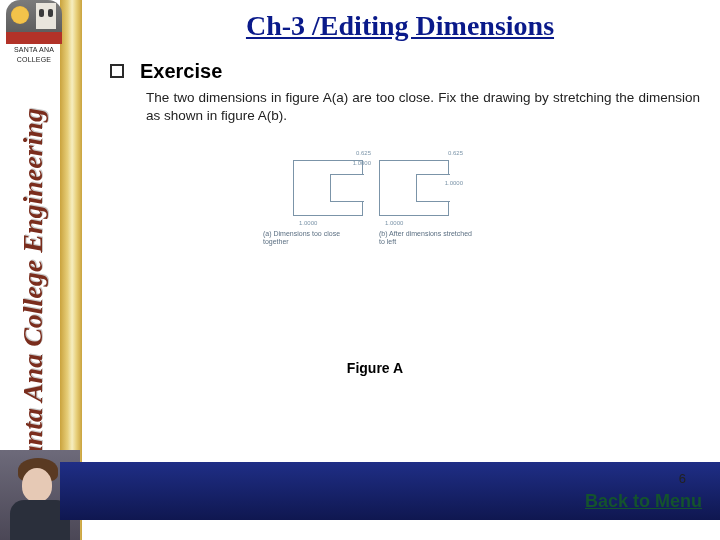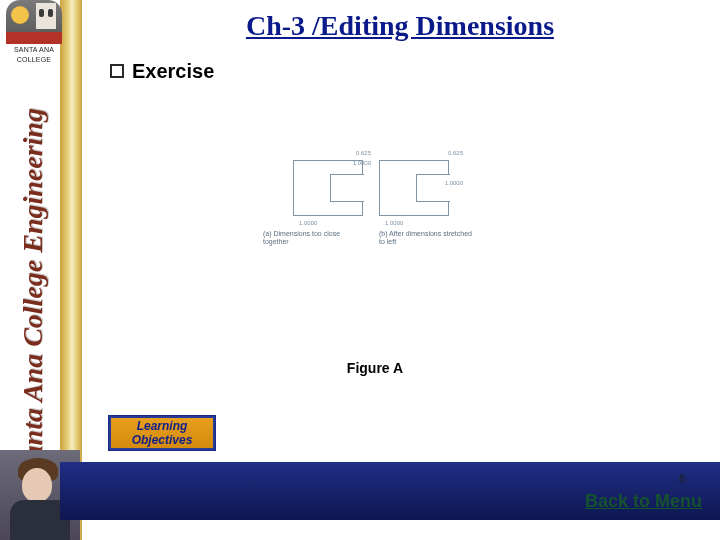--- a/index.html
+++ b/index.html
@@ -27,21 +27,21 @@
   .photo .head { position:absolute; left:22px; top:18px; width:30px; height:34px; border-radius:50% 50% 45% 45%; background:#e6c9b5; }
   .photo .hair { position:absolute; left:18px; top:8px; width:40px; height:24px; border-radius:50% 50% 30% 30%; background:#5a3a22; }
   .photo .body { position:absolute; left:10px; top:50px; width:60px; height:50px; background:#2a2f3b; border-radius:14px 14px 0 0; }
 
   
   .title { position: absolute; left: 150px; top: 10px; width: 500px; text-align: center; }
   .title-text { font-family: "Times New Roman", Times, serif; font-size: 28px; font-weight: bold; color: #0a1a8a; text-decoration: underline; }
 
   
   .content { position: absolute; left: 110px; top: 60px; width: 590px; }
-  .bullet-row { display: flex; align-items: flex-start; gap: 8px; }
+  .bullet-row { display: flex; align-items: flex-start; gap: 16px; }
   .bullet { width: 14px; height: 14px; border: 2px solid #2a2a2a; margin-top: 4px; flex-shrink: 0; }
   .bullet-label { font-size: 20px; font-weight: bold; color: #000; }
   .body-text { margin-left: 36px; margin-top: 6px; font-size: 13.5px; color: #222; text-align: justify; line-height: 1.35; }
 
   
   .diagram-wrap { position: absolute; left: 256px; top: 160px; width: 230px; }
   .diagram { display: flex; gap: 16px; justify-content: center; }
   .shape { position: relative; width: 70px; height: 56px; }
   .shape .outer { position:absolute; left:0; top:0; width:70px; height:56px; border:1px solid #7b94a8; }
   .shape .notch { position:absolute; right:-1px; top:14px; width:34px; height:28px; background:#fff; border-left:1px solid #7b94a8; border-top:1px solid #7b94a8; border-bottom:1px solid #7b94a8; }
@@ -96,20 +96,21 @@
 
   <div class="title">
     <span class="title-text">Ch-3 /Editing Dimensions</span>
   </div>
 
   <div class="content">
     <div class="bullet-row">
       <div class="bullet"></div>
       <div class="bullet-label">Exercise</div>
     </div>
+    <div class="body-text">The two dimensions in figure A(a) are too close. Fix the drawing by stretching the dimension as shown in figure A(b).</div>
   </div>
 
   <div class="diagram-wrap">
     <div class="diagram">
       <div class="shape">
         <div class="outer"></div>
         <div class="notch"></div>
         <span class="dim-a1">0.625</span>
         <span class="dim-a2">1.0000</span>
         <span class="dim-a3">1.0000</span>
@@ -123,21 +124,18 @@
       </div>
     </div>
     <div class="captions">
       <div class="cap">(a) Dimensions too close together</div>
       <div class="cap">(b) After dimensions stretched to left</div>
     </div>
   </div>
 
   <div class="figure-label">Figure A</div>
 
-  <div class="lo-btn">
-    <span class="lo-btn-text">Learning Objectives</span>
-  </div>
 
   <div class="footer-bar"></div>
   <div class="page-num">6</div>
   <div class="back-link">Back to Menu</div>
 
 </div>
 
 </body></html>

